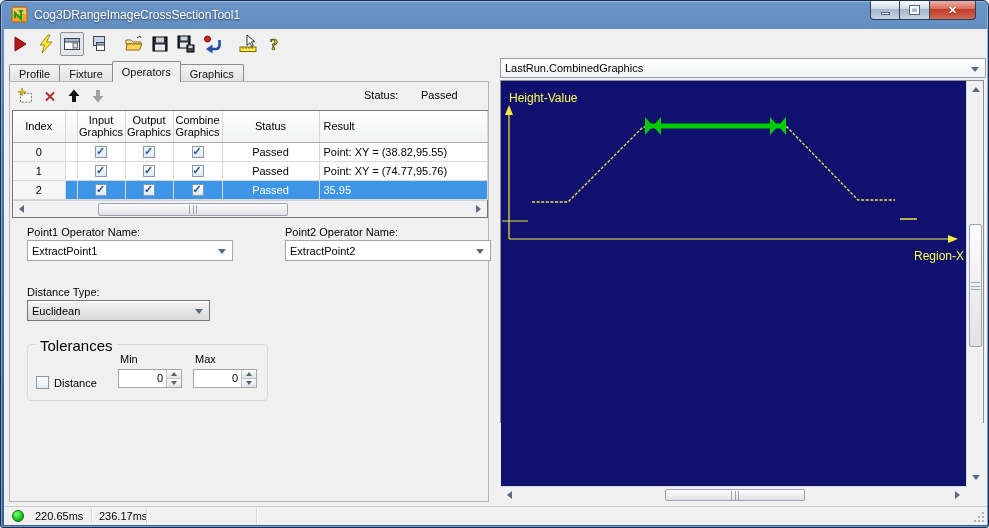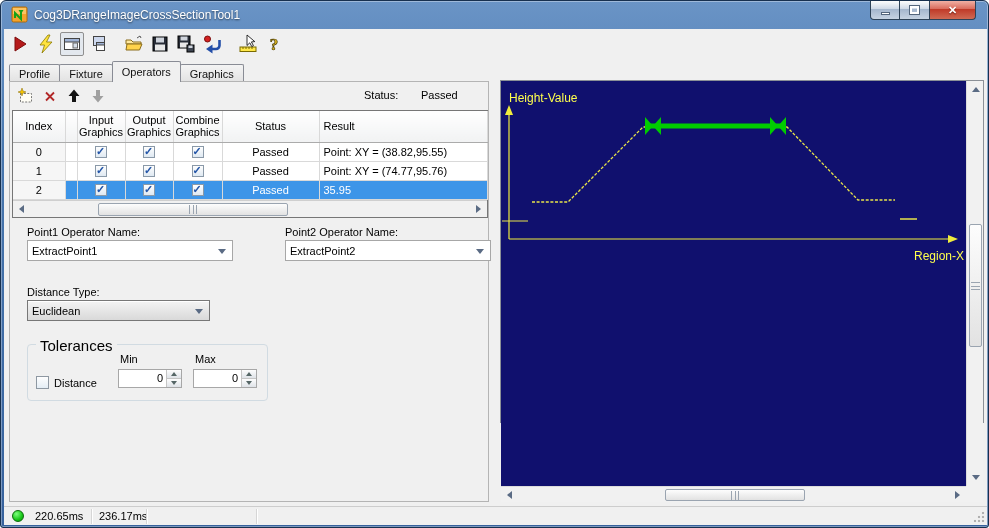--- a/index.html
+++ b/index.html
@@ -384,20 +384,24 @@
                 <span class="mini-tri-up"></span>
               </span>
             <span class="sbtn">
                 <span class="mini-tri-down"></span>
               </span>
           </span>
         </div>
       </div>
     </div>
 
+    <div class="right-combo">
+      <span>LastRun.CombinedGraphics</span>
+      <span class="arrow tri down"></span>
+    </div>
 
     <div class="gfx">
       <svg class="canvas" viewBox="0 0 465 405" preserveAspectRatio="none" style="background:#10106e;">
         <text x="8" y="21" font-size="12" fill="#ffff4d">Height-Value</text>
         <polyline fill="none" stroke="#f0ec3c" stroke-width="1.2" points="8,30 8,158"></polyline>
         <polygon points="4,34 8,24 12,34" fill="#f0ec3c"></polygon>
         <polyline fill="none" stroke="#f0ec3c" stroke-width="1.2" points="8,158 448,158"></polyline>
         <polygon points="447,154 457,158 447,162" fill="#f0ec3c"></polygon>
         <text x="413" y="179" font-size="12" fill="#ffff4d">Region-X</text>
         <polyline fill="none" stroke="#e8e44a" stroke-width="1.2" points="1,140 27,140"></polyline>

